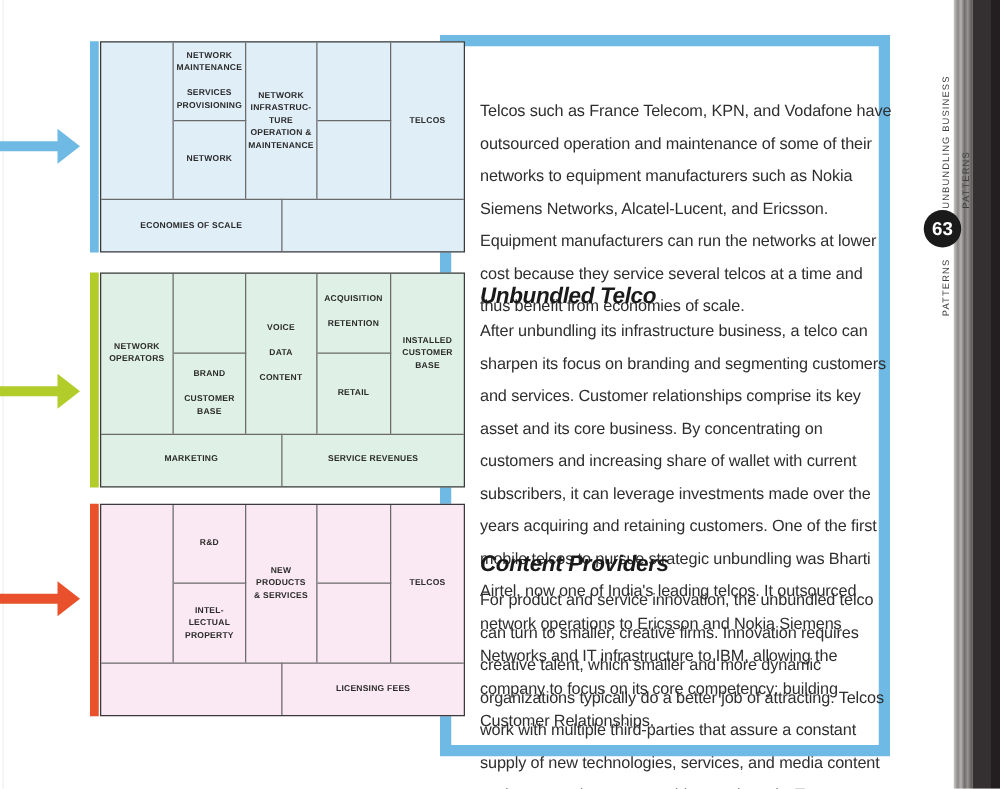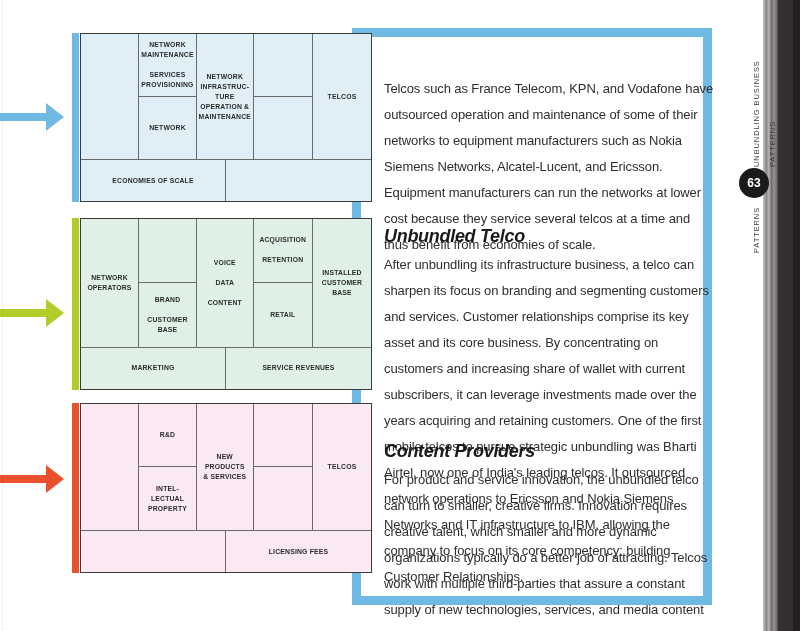--- a/index.html
+++ b/index.html
@@ -92,21 +92,21 @@
     position:absolute; writing-mode:vertical-rl; transform:rotate(180deg);
     font-size:7.5px; letter-spacing:0.9px; color:#3f3f3f; z-index:4;
     text-align:left; line-height:16px;
   }
   .vtext-top    { left:749px; top:30px;  width:16px; height:137px; }
   .vtext-bottom { left:749px; top:205px; width:16px; height:48px; }
   .page-badge {
     position:absolute; left:739px; top:168px; width:30px; height:30px; z-index:5;
     background:#1a1a1a; border-radius:50%;
     display:flex; align-items:center; justify-content:center;
-    color:#ffffff; font-size:12px; font-weight:bold;
+    color:#ffffff; font-size:15px; font-weight:bold;
   }
 </style>
 </head>
 <body>
 
 <div class="page-left-edge"></div>
 
 <div class="blue-frame"></div>
 
 <div class="arrow arrow-1">

